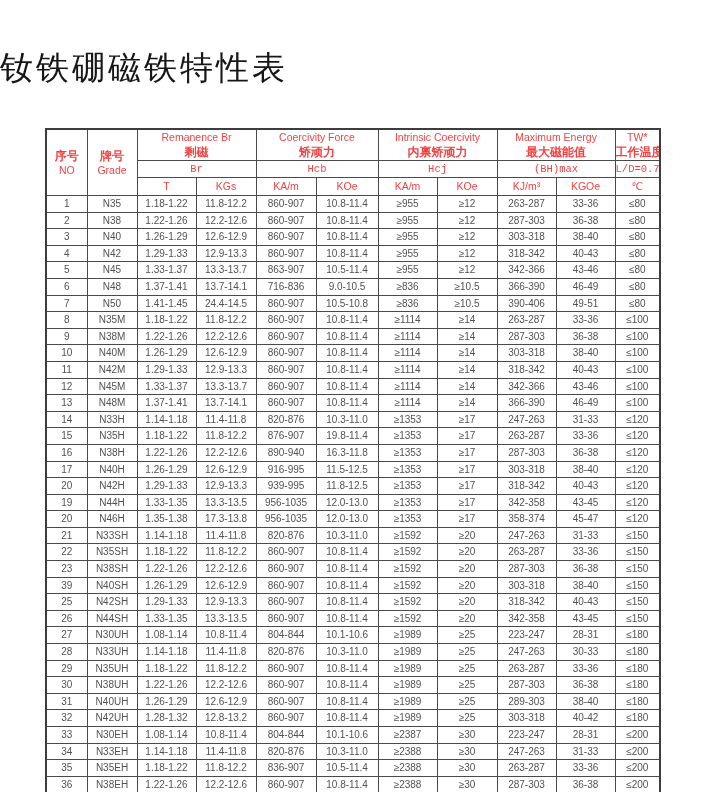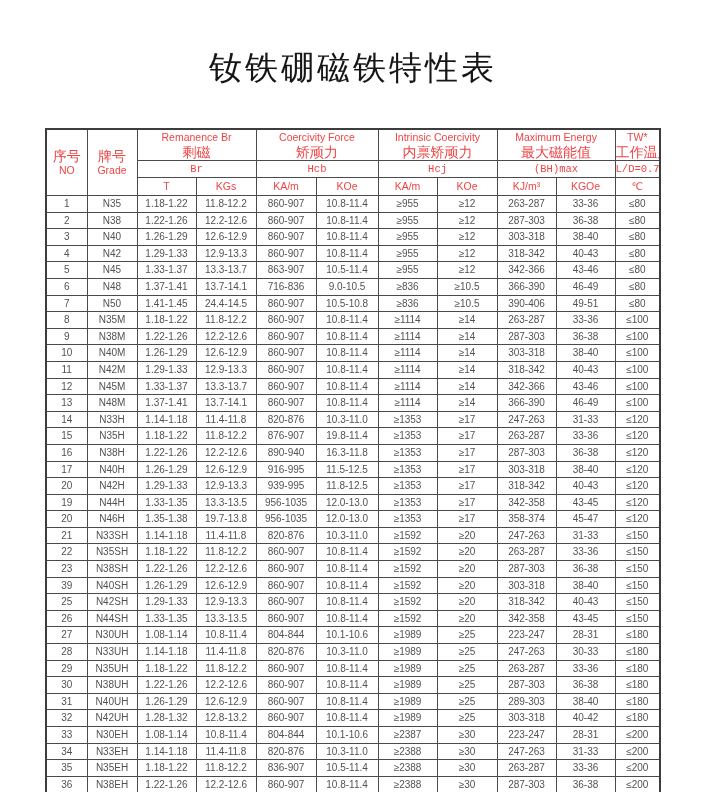--- a/index.html
+++ b/index.html
@@ -5,21 +5,20 @@
   html,body { margin:0; padding:0; }
   body {
     width:706px; height:792px;
     background:#ffffff;
     font-family:"Liberation Sans","DejaVu Sans",sans-serif;
     color:#4c4c4c;
     overflow:hidden;
   }
   .page-title {
     margin:46px 0 4px 0;
-    text-align:center;
     font-family:"Liberation Serif","DejaVu Serif",serif;
     font-weight:400;
     font-size:33px;
     letter-spacing:3px;
     color:#161616;
   }
   table.spec {
     border-collapse:collapse;
     table-layout:fixed;
     width:614px;
@@ -30,21 +29,21 @@
     border:1px solid #4a4a4a;
     text-align:center;
     vertical-align:middle;
     padding:0;
     font-weight:normal;
     overflow:hidden;
     white-space:nowrap;
   }
   .spec thead th { color:#ef4444; }
   .hdr-en { display:block; font-size:10.5px; line-height:15px; }
-  .hdr-zh { display:block; font-size:14px;   line-height:15px; }
+  .hdr-zh { display:block; font-size:12px;   line-height:15px;font-weight:bold; }
   .hdr-sym  { font-size:10.5px; line-height:15px; height:16px;font-family:Liberation Mono, monospace; }
   .hdr-unit { font-size:10.5px; line-height:15px; height:17px; }
   .hdr-corner .hdr-zh, .hdr-corner .hdr-en { line-height:14px; }
   .spec tbody td {
     font-size:10px;
     height:15.6px;
     line-height:15.6px;
     color:#525252;
   }
 </style>
@@ -362,21 +361,21 @@
         <td>≥1353</td>
         <td>≥17</td>
         <td>342-358</td>
         <td>43-45</td>
         <td>≤120</td>
       </tr>
       <tr>
         <td>20</td>
         <td>N46H</td>
         <td>1.35-1.38</td>
-        <td>19.7-13.8</td>
+        <td>17.3-13.8</td>
         <td>956-1035</td>
         <td>12.0-13.0</td>
         <td>≥1353</td>
         <td>≥17</td>
         <td>358-374</td>
         <td>45-47</td>
         <td>≤120</td>
       </tr>
       <tr>
         <td>21</td>

